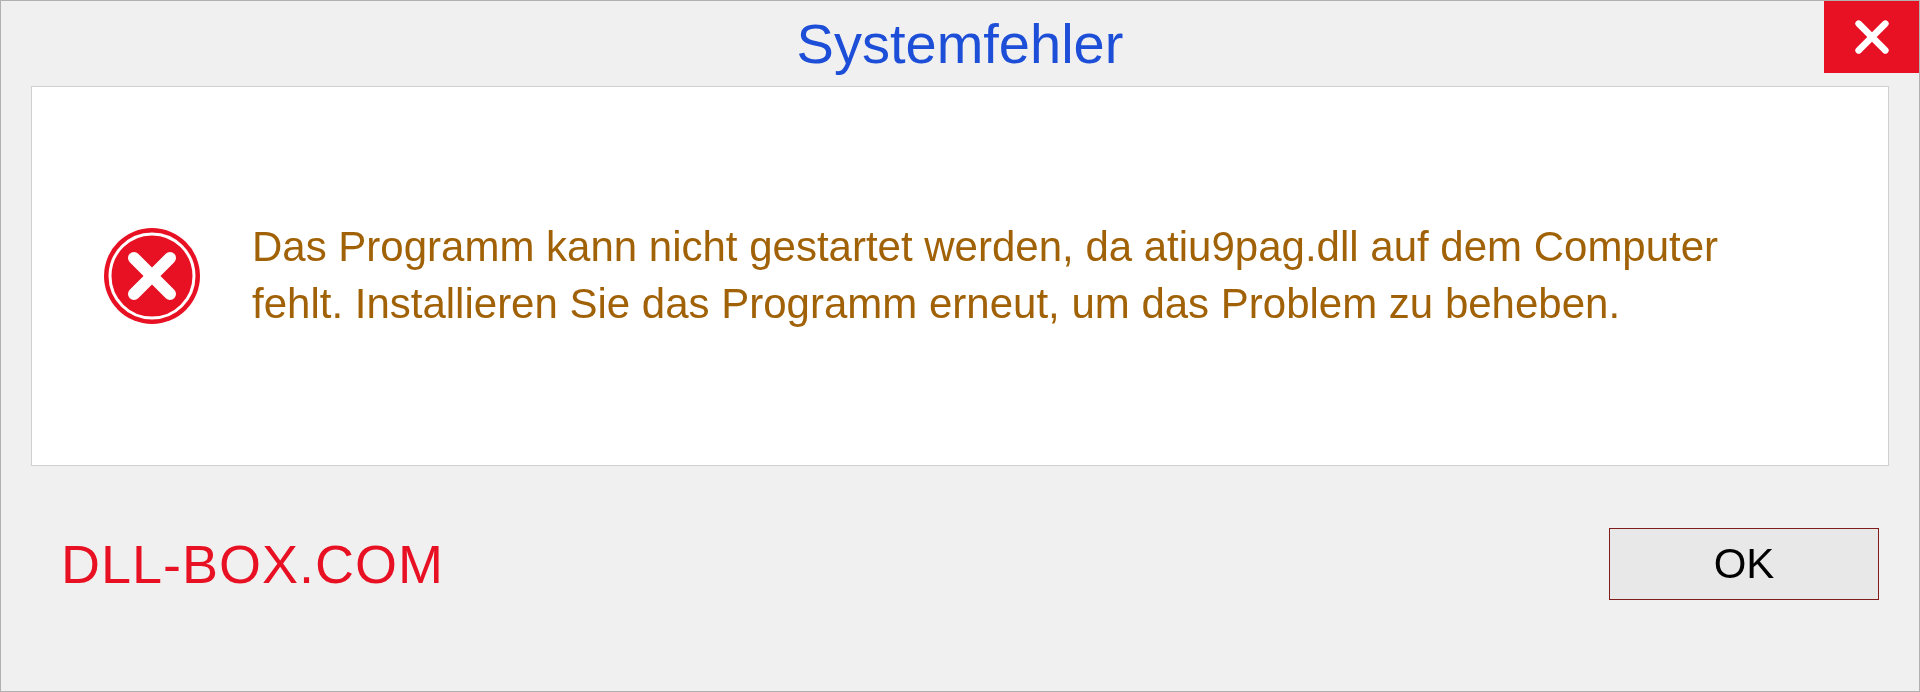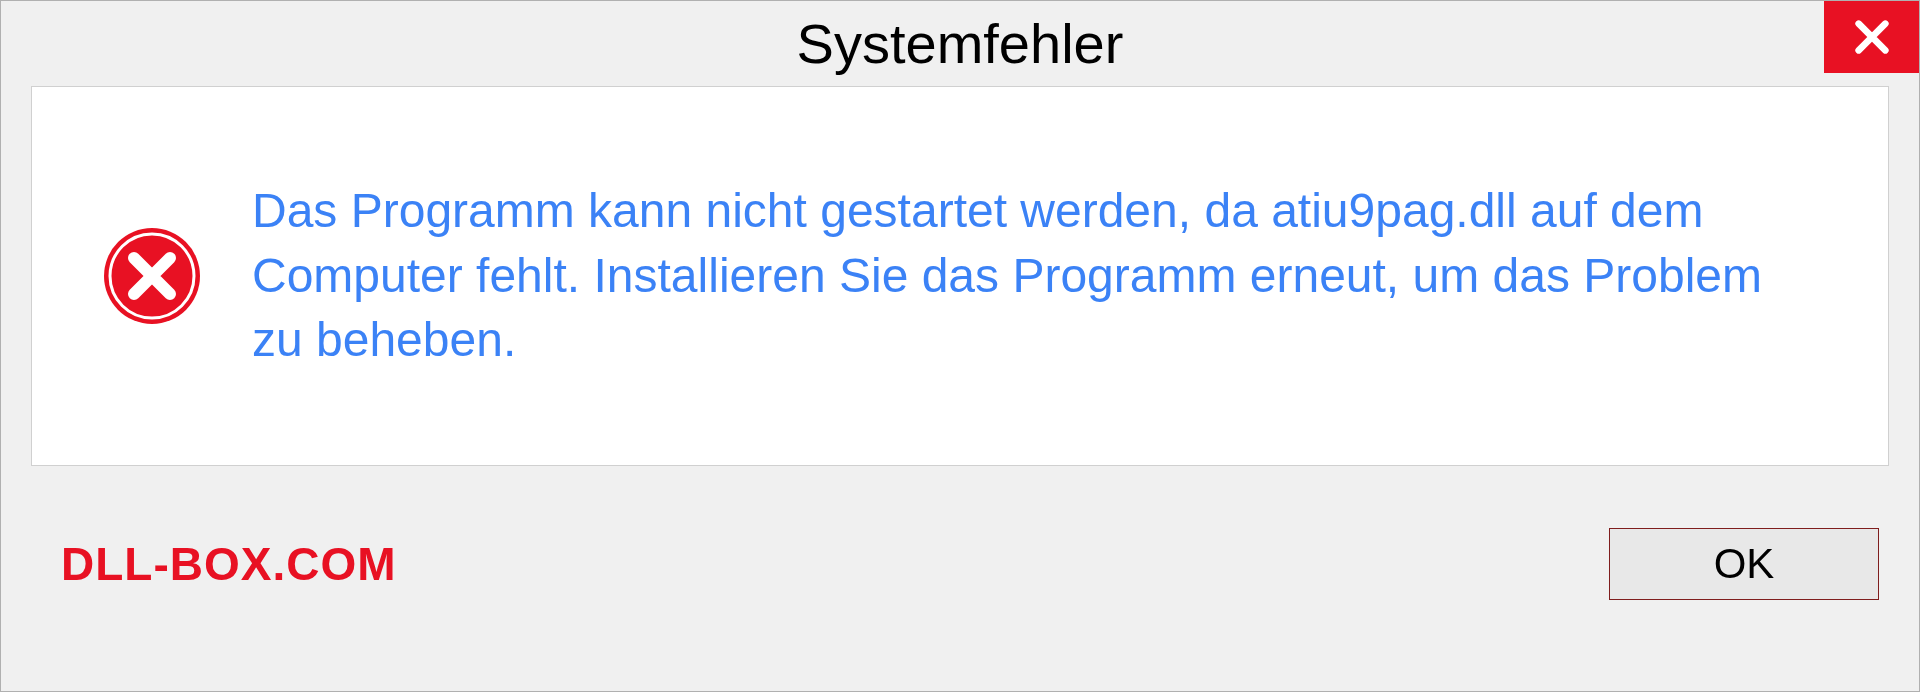--- a/index.html
+++ b/index.html
@@ -24,21 +24,21 @@
     .titlebar {
       height: 85px;
       display: flex;
       align-items: center;
       justify-content: center;
       position: relative;
       background: #f0f0f0;
     }
     .title {
       font-size: 56px;
-      color: #000000;
+      color: #1d4ed8;
       font-weight: 400;
     }
     .close-btn {
       position: absolute;
       right: 0;
       top: 0;
       width: 95px;
       height: 72px;
       background: #e81123;
       display: flex;
@@ -63,35 +63,35 @@
     .error-icon {
       flex-shrink: 0;
       width: 100px;
       height: 100px;
     }
     .error-icon svg {
       width: 100%;
       height: 100%;
     }
     .message {
-      font-size: 48px;
+      font-size: 42px;
       line-height: 1.35;
-      color: #3b82f6;
+      color: #a16207;
       font-weight: 400;
     }
     .footer {
       height: 195px;
       display: flex;
       align-items: center;
       justify-content: space-between;
       padding: 0 40px 0 60px;
     }
     .watermark {
-      font-size: 46px;
-      font-weight: 700;
+      font-size: 54px;
+      font-weight: 400;
       color: #e81123;
       letter-spacing: 1px;
       font-family: Arial, sans-serif;
     }
     .ok-button {
       width: 270px;
       height: 72px;
       background: #e8e8e8;
       border: 1px solid #7f1d1d;
       font-size: 42px;

